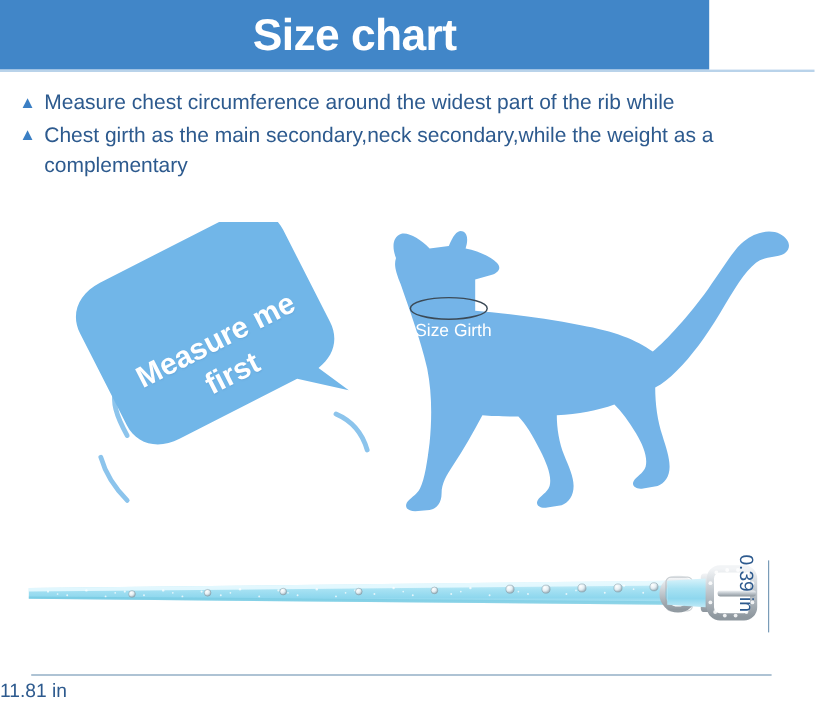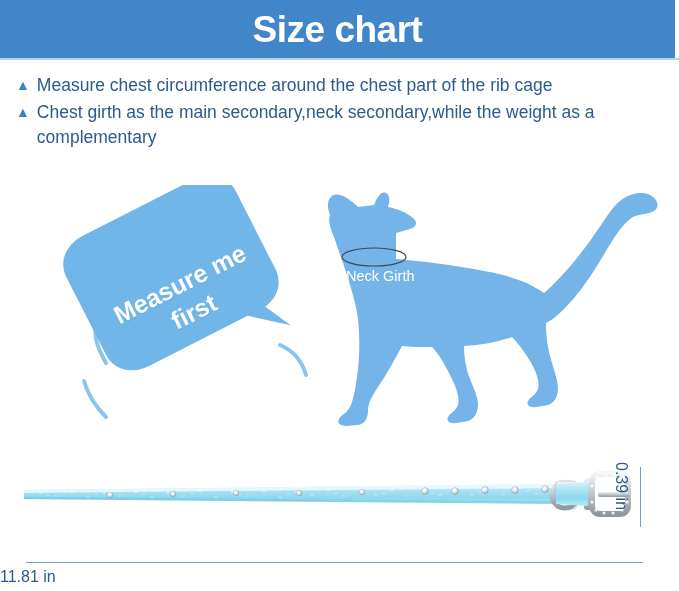--- a/index.html
+++ b/index.html
@@ -17,21 +17,21 @@
     height: 591px;
     background: #ffffff;
     overflow: hidden;
   }
 
   
   #header-band {
     position: absolute;
     left: 0;
     top: 0;
-    width: 675px;
+    width: 591px;
     height: 58px;
     background: #4186c8;
     display: flex;
     align-items: center;
     justify-content: center;
   }
   #header-title {
     color: #ffffff;
     font-size: 37px;
     font-weight: bold;
@@ -181,21 +181,21 @@
 <div id="page">
 
   <div id="header-band">
     <div id="header-title">Size chart</div>
   </div>
   <div id="header-underline"></div>
 
   <div id="notes">
     <div class="note-row">
       <span class="note-bullet">▲</span>
-      <span class="note-text">Measure chest circumference around the chest part of the rib cage</span>
+      <span class="note-text">Measure chest circumference around the widest part of the rib while</span>
     </div>
     <div class="note-row">
       <span class="note-bullet">▲</span>
       <span class="note-text">Chest girth as the main secondary,neck secondary,while the weight as a complementary</span>
     </div>
   </div>
 
   <div id="illustration">
 
     <div id="bubble-group">
@@ -270,21 +270,21 @@
           L 34 251
           C 28 251, 25 248, 27 244
           C 29 240, 35 238, 38 232
           C 42 224, 44 210, 46 194
           C 48 174, 48 152, 44 132
           C 38 106, 28 80, 22 62
           C 18 52, 16 46, 18 40
           Z"></path>
         <ellipse cx="62" cy="82" rx="32" ry="9" fill="none" stroke="#3b4a57" stroke-width="1.2"></ellipse>
       </svg>
-      <div id="neck-girth-label">Neck Girth</div>
+      <div id="neck-girth-label">Size Girth</div>
     </div>
   </div>
 
   <div id="collar-area">
     <svg width="679" height="95" viewBox="0 0 679 95">
       <defs>
         <linearGradient id="strapGrad" x1="0" y1="0" x2="0" y2="1">
           <stop offset="0%" stop-color="#d9f3fb"></stop>
           <stop offset="35%" stop-color="#a8e2f3"></stop>
           <stop offset="70%" stop-color="#8ed7ee"></stop>

